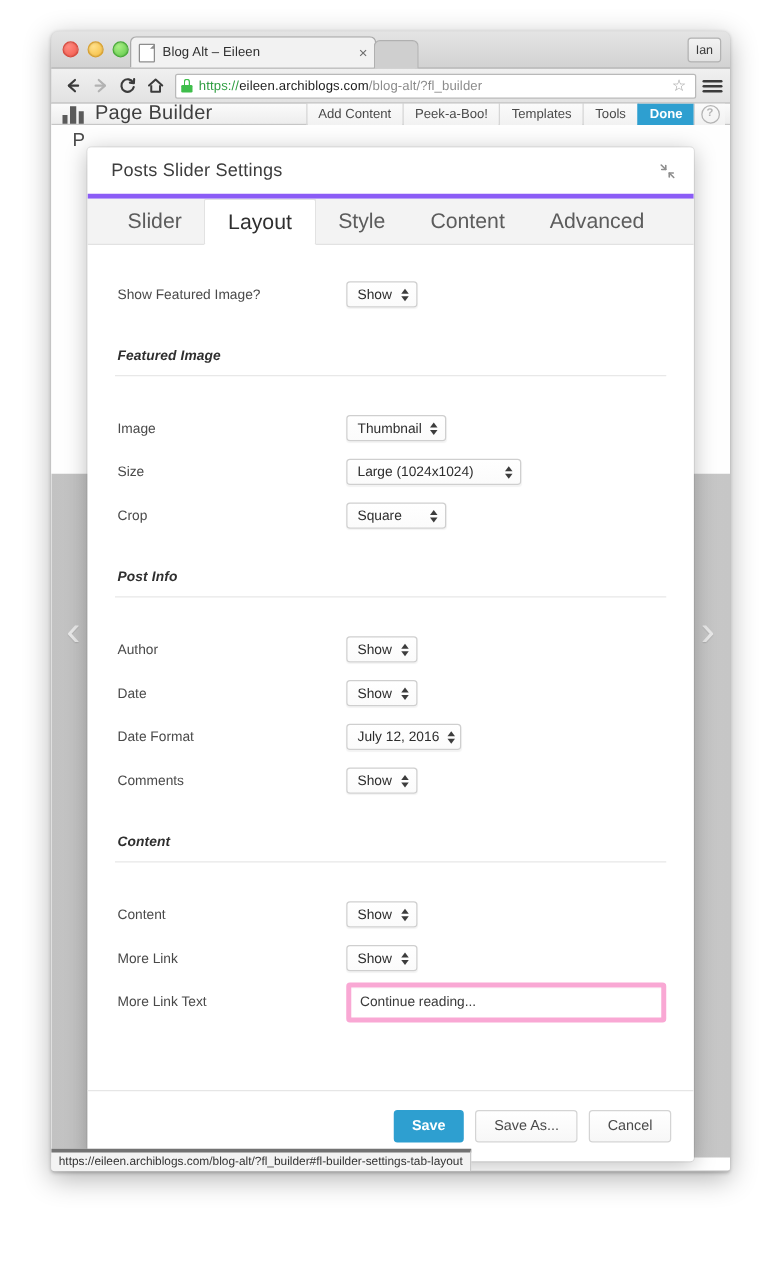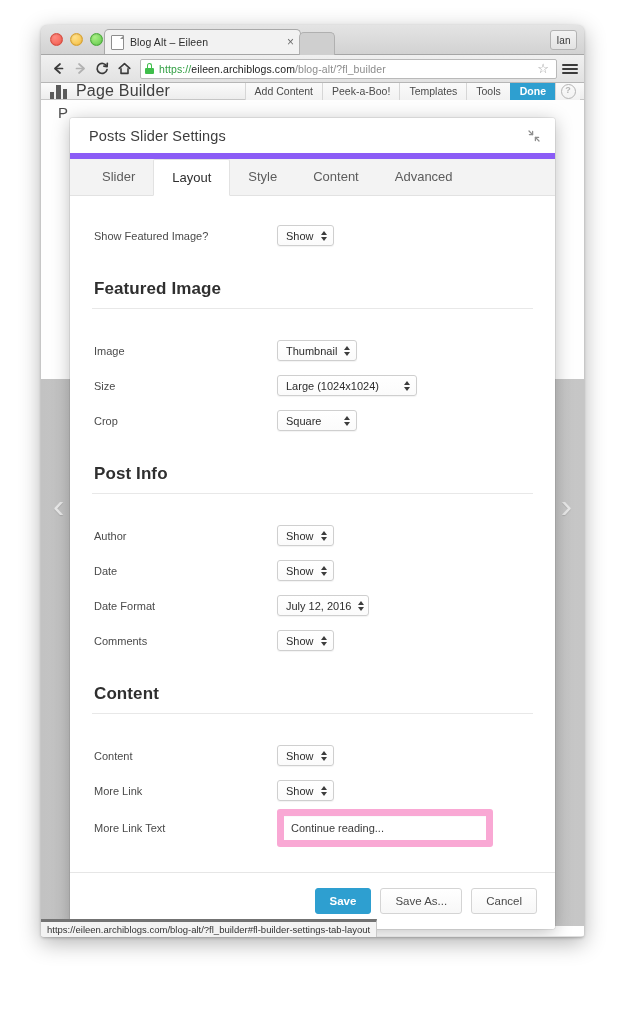--- a/index.html
+++ b/index.html
@@ -329,21 +329,21 @@
     overflow: hidden;
   }
   .modal-header {
     height: 41px;
     flex: 0 0 auto;
     display: flex;
     align-items: center;
     padding: 0 14px 0 19px;
     box-sizing: border-box;
     background: #ffffff;
-    border-bottom: 6px solid #8b5cf6;
+    border-bottom: 4px solid #8b5cf6;
   }
   .modal-title {
     font-size: 14.5px;
     color: #3d3d3d;
     font-weight: 400;
     letter-spacing: .15px;
   }
   .modal-header-actions { margin-left: auto; display:flex; align-items:center; }
   .collapse-ico { width: 14px; height: 14px; color: #8e8e8e; }
   .collapse-ico svg { display: block; }
@@ -357,21 +357,21 @@
     display: flex;
     align-items: flex-end;
     padding-left: 14px;
     box-sizing: border-box;
   }
   .mtab {
     height: 37px;
     display: flex;
     align-items: center;
     padding: 0 18px;
-    font-size: 13px;
+    font-size: 17px;
     color: #5c5c5c;
     box-sizing: border-box;
     white-space: nowrap;
   }
   .mtab.active {
     background: #ffffff;
     color: #2f2f2f;
     border-left: 1px solid #e2e2e2;
     border-right: 1px solid #e2e2e2;
     border-top: 1px solid #e2e2e2;
@@ -383,27 +383,28 @@
   
   .modal-body {
     flex: 1 1 auto;
     background: #ffffff;
     padding: 22px 22px 0 22px;
     box-sizing: border-box;
     overflow: hidden;
   }
 
   .section-title {
-    font-size: 17px;
+    font-size: 11px;
     font-weight: bold;
     color: #2f2f2f;
     padding: 0 0 9px 2px;
     border-bottom: 1px solid #e8e8e8;
     margin: 0 0 8px 0;
     letter-spacing: .1px;
+    font-style: italic;
   }
   .section-gap-lg { height: 26px; }
   .section-gap-md { height: 16px; }
 
   .field-row {
     display: flex;
     align-items: center;
     min-height: 33px;
     padding: 1px 0;
   }
@@ -451,23 +452,23 @@
   }
   .stepper .up, .stepper .dn {
     width: 0; height: 0;
     border-left: 3.2px solid transparent;
     border-right: 3.2px solid transparent;
   }
   .stepper .up { border-bottom: 4px solid #3c3c3c; }
   .stepper .dn { border-top: 4px solid #3c3c3c; }
 
   .text-input {
-    width: 216px;
+    width: 256px;
     height: 23px;
-    border: 7px solid #f9a8d4;
+    border: 4px solid #f9a8d4;
     border-radius: 3px;
     background: #ffffff;
     font-size: 11px;
     color: #3a3a3a;
     padding: 12px 7px;
     box-sizing: border-box;
     display: flex;
     align-items: center;
     box-shadow: inset 0 1px 1px rgba(0,0,0,0.025);
   }

